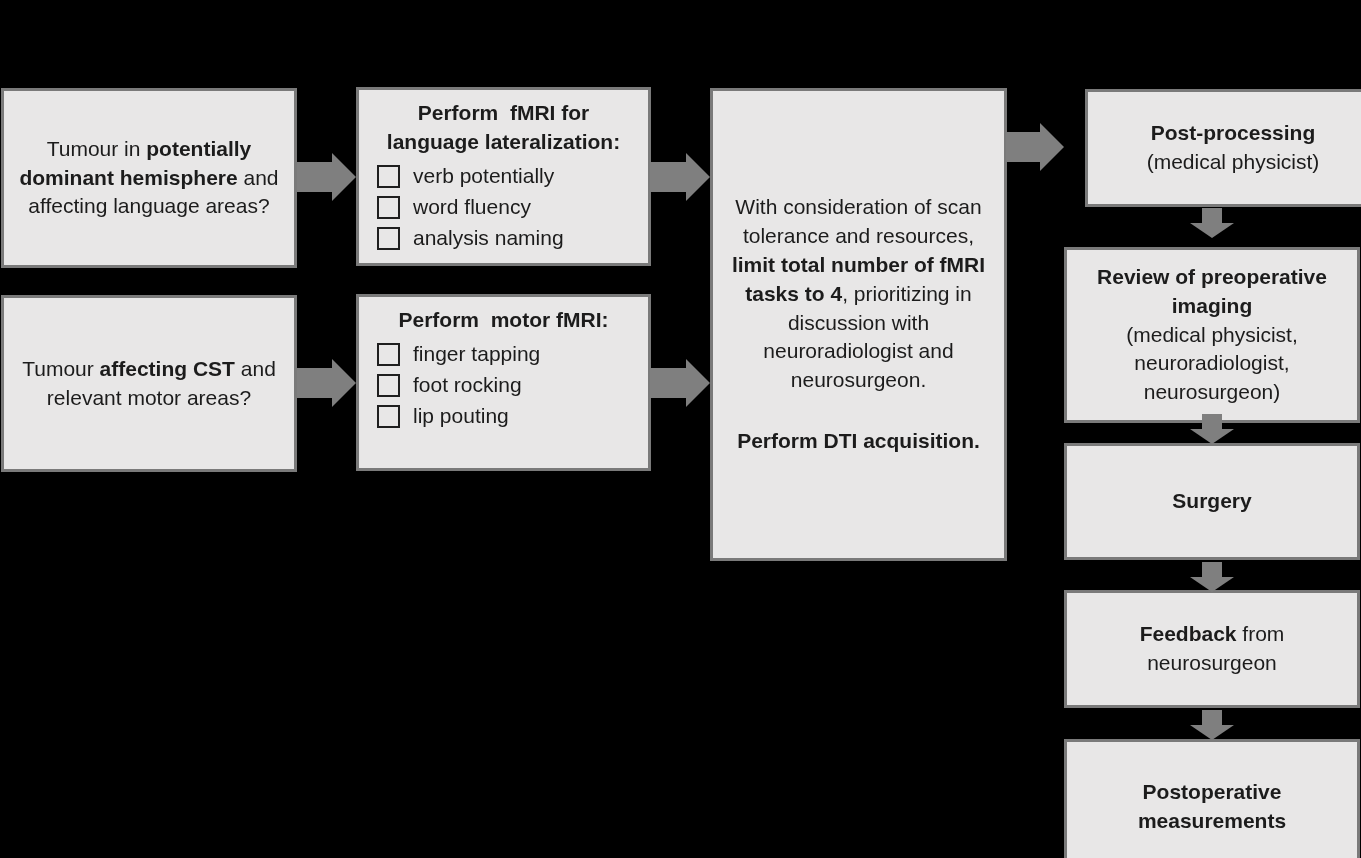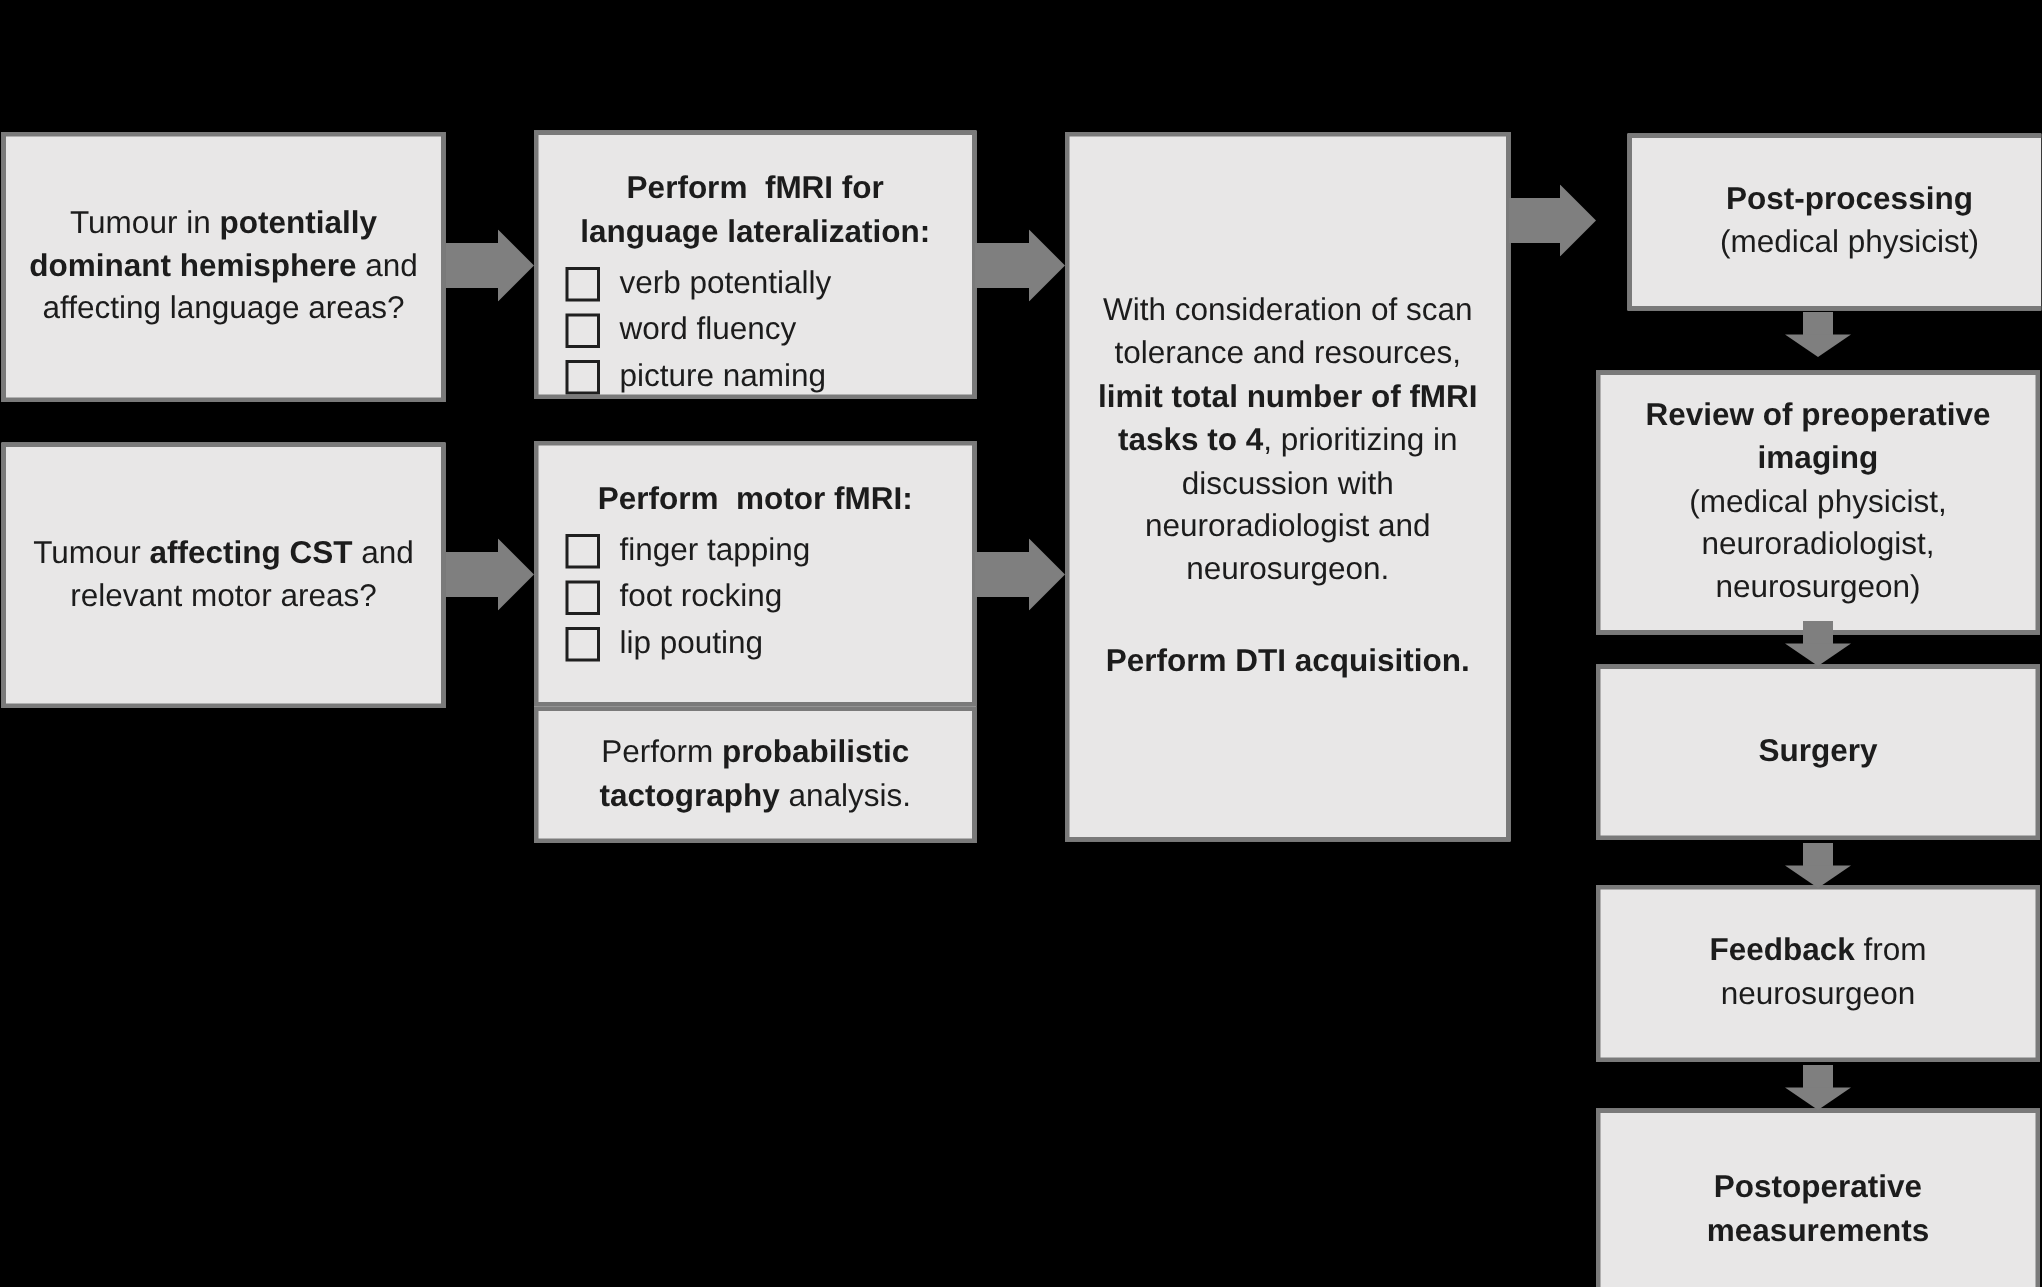--- a/index.html
+++ b/index.html
@@ -18,21 +18,21 @@
     border: 3px solid #7a7a7a;
     color: #1c1c1c;
     font-size: 21px;
     line-height: 1.38;
     display: flex;
     flex-direction: column;
     justify-content: center;
     padding: 6px 12px;
   }
   .center-text { text-align: center; }
-  .top-align { justify-content: flex-start; padding-top: 22px; }
+  .top-align { justify-content: flex-start; padding-top: 9px; }
   .para { margin: 0; }
   .gap-top { margin-top: 32px; }
   .box-title {
     font-weight: bold;
     text-align: center;
     white-space: pre-wrap;
     margin: 0;
   }
   .check-list { margin-top: 3px; padding-left: 6px; }
   .check-item { display: flex; align-items: center; margin: 2px 0; }
@@ -86,21 +86,21 @@
       <div class="check-item">
         <span class="checkbox"></span>
         <span>verb potentially</span>
       </div>
       <div class="check-item">
         <span class="checkbox"></span>
         <span>word fluency</span>
       </div>
       <div class="check-item">
         <span class="checkbox"></span>
-        <span>picture naming</span>
+        <span>analysis naming</span>
       </div>
     </div>
   </div>
 
   <div class="box pos-e center-text">
     <p class="para"><span>Tumour </span><b>affecting CST</b><span> and relevant motor areas?</span></p>
   </div>
 
   <div class="box pos-f top-align">
     <p class="box-title">Perform  motor fMRI:</p>
@@ -113,23 +113,20 @@
         <span class="checkbox"></span>
         <span>foot rocking</span>
       </div>
       <div class="check-item">
         <span class="checkbox"></span>
         <span>lip pouting</span>
       </div>
     </div>
   </div>
 
-  <div class="box pos-g center-text">
-    <p class="para"><span>Perform </span><b>probabilistic tactography</b><span> analysis.</span></p>
-  </div>
 
   <div class="box pos-c center-text">
     <p class="para">With consideration of scan tolerance and resources,</p>
     <p class="para"><b>limit total number of fMRI tasks to 4</b><span>, prioritizing in discussion with neuroradiologist and neurosurgeon.</span></p>
     <p class="para gap-top"><b>Perform DTI acquisition.</b></p>
   </div>
 
   <div class="box pos-d center-text">
     <p class="para"><b>Post-processing</b><br><span>(medical physicist)</span></p>
   </div>

